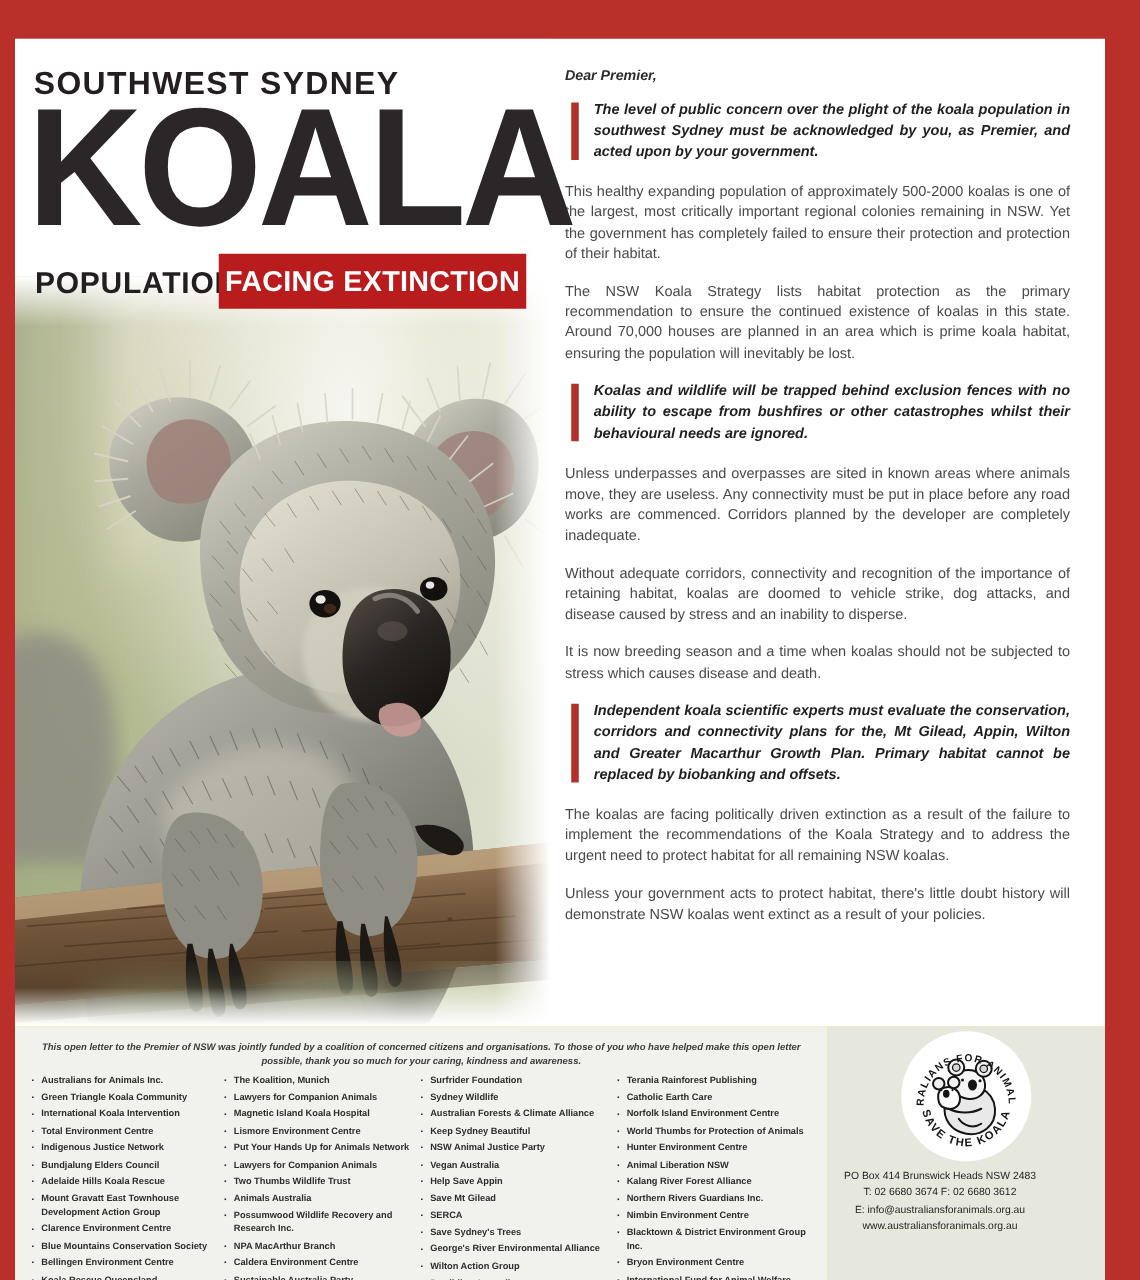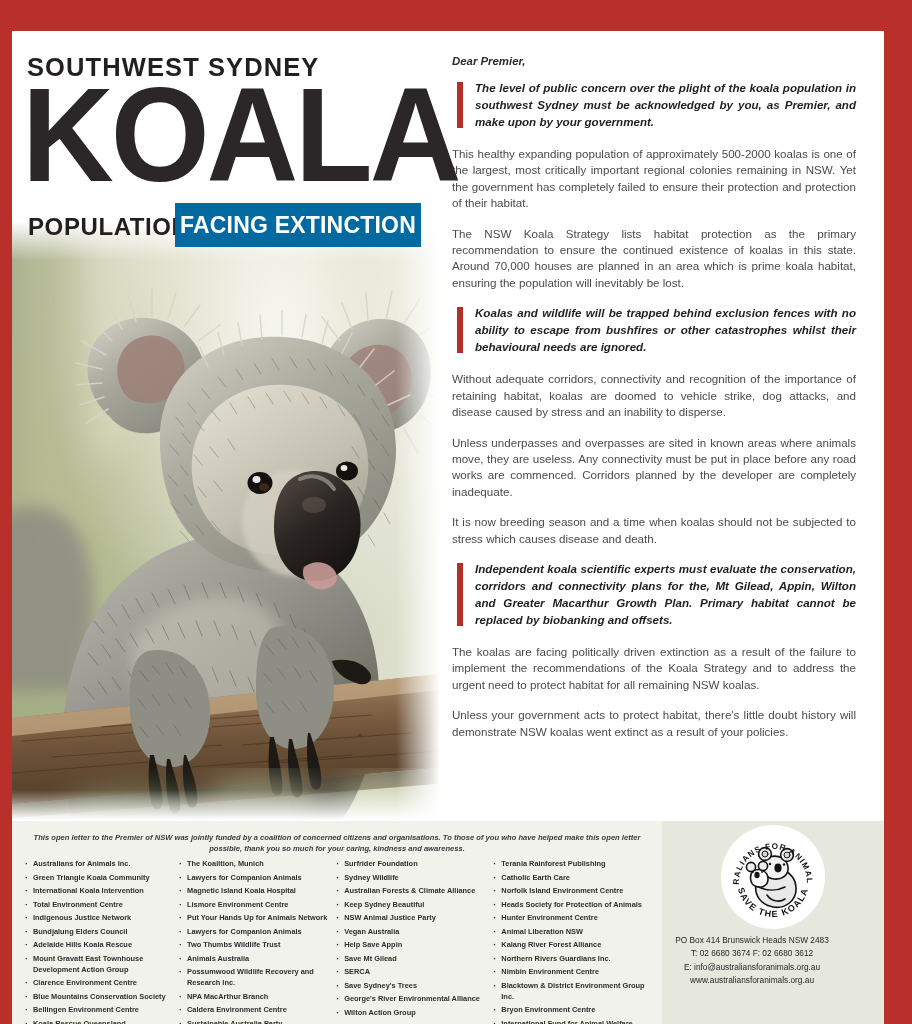--- a/index.html
+++ b/index.html
@@ -53,21 +53,21 @@
   }
   #subline {
     position: absolute; left: 16px; top: 182px;
     font-size: 24px; font-weight: bold;
     letter-spacing: 0.6px;
     color: #231f20;
   }
   #tagbox {
     position: absolute; left: 163px; top: 172px;
     width: 246px; height: 44px;
-    background: #0369a1;
+    background: #b91c1c;
   }
   #tagbox span {
     position: absolute; left: 50%; top: 50%;
     transform: translate(-50%,-50%);
     white-space: nowrap;
     color: #ffffff;
     font-size: 23px; font-weight: bold;
     letter-spacing: 0.2px;
   }
   
@@ -432,29 +432,29 @@
         <div id="tagbox">
           <span>FACING EXTINCTION</span>
         </div>
       </div>
     </div>
 
     <div id="letter">
       <div class="salutation">Dear Premier,</div>
       <div id="letter-blocks">
           <div class="pull">
-            <p>The level of public concern over the plight of the koala population in southwest Sydney must be acknowledged by you, as Premier, and make upon by your government.</p>
+            <p>The level of public concern over the plight of the koala population in southwest Sydney must be acknowledged by you, as Premier, and acted upon by your government.</p>
           </div>
           <p class="para">This healthy expanding population of approximately 500-2000 koalas is one of the largest, most critically important regional colonies remaining in NSW. Yet the government has completely failed to ensure their protection and protection of their habitat.</p>
           <p class="para">The NSW Koala Strategy lists habitat protection as the primary recommendation to ensure the continued existence of koalas in this state. Around 70,000 houses are planned in an area which is prime koala habitat, ensuring the population will inevitably be lost.</p>
           <div class="pull">
             <p>Koalas and wildlife will be trapped behind exclusion fences with no ability to escape from bushfires or other catastrophes whilst their behavioural needs are ignored.</p>
           </div>
+          <p class="para">Unless underpasses and overpasses are sited in known areas where animals move, they are useless. Any connectivity must be put in place before any road works are commenced. Corridors planned by the developer are completely inadequate.</p>
           <p class="para">Without adequate corridors, connectivity and recognition of the importance of retaining habitat, koalas are doomed to vehicle strike, dog attacks, and disease caused by stress and an inability to disperse.</p>
-          <p class="para">Unless underpasses and overpasses are sited in known areas where animals move, they are useless. Any connectivity must be put in place before any road works are commenced. Corridors planned by the developer are completely inadequate.</p>
           <p class="para">It is now breeding season and a time when koalas should not be subjected to stress which causes disease and death.</p>
           <div class="pull">
             <p>Independent koala scientific experts must evaluate the conservation, corridors and connectivity plans for the, Mt Gilead, Appin, Wilton and Greater Macarthur Growth Plan. Primary habitat cannot be replaced by biobanking and offsets.</p>
           </div>
           <p class="para">The koalas are facing politically driven extinction as a result of the failure to implement the recommendations of the Koala Strategy and to address the urgent need to protect habitat for all remaining NSW koalas.</p>
           <p class="para">Unless your government acts to protect habitat, there's little doubt history will demonstrate NSW koalas went extinct as a result of your policies.</p>
         </div>
     </div>
 
     <div id="footer">
@@ -501,21 +501,21 @@
               <div class="org-item">SERCA</div>
               <div class="org-item">Save Sydney's Trees</div>
               <div class="org-item">George's River Environmental Alliance</div>
               <div class="org-item">Wilton Action Group</div>
               <div class="org-item">Rewilding Australia</div>
             </div>
           <div class="org-col c4">
               <div class="org-item">Terania Rainforest Publishing</div>
               <div class="org-item">Catholic Earth Care</div>
               <div class="org-item">Norfolk Island Environment Centre</div>
-              <div class="org-item">Heads Society for Protection of Animals</div>
+              <div class="org-item">World Thumbs for Protection of Animals</div>
               <div class="org-item">Hunter Environment Centre</div>
               <div class="org-item">Animal Liberation NSW</div>
               <div class="org-item">Kalang River Forest Alliance</div>
               <div class="org-item">Northern Rivers Guardians Inc.</div>
               <div class="org-item">Nimbin Environment Centre</div>
               <div class="org-item">Blacktown &amp; District Environment Group Inc.</div>
               <div class="org-item">Bryon Environment Centre</div>
               <div class="org-item">International Fund for Animal Welfare</div>
             </div>
         </div>

